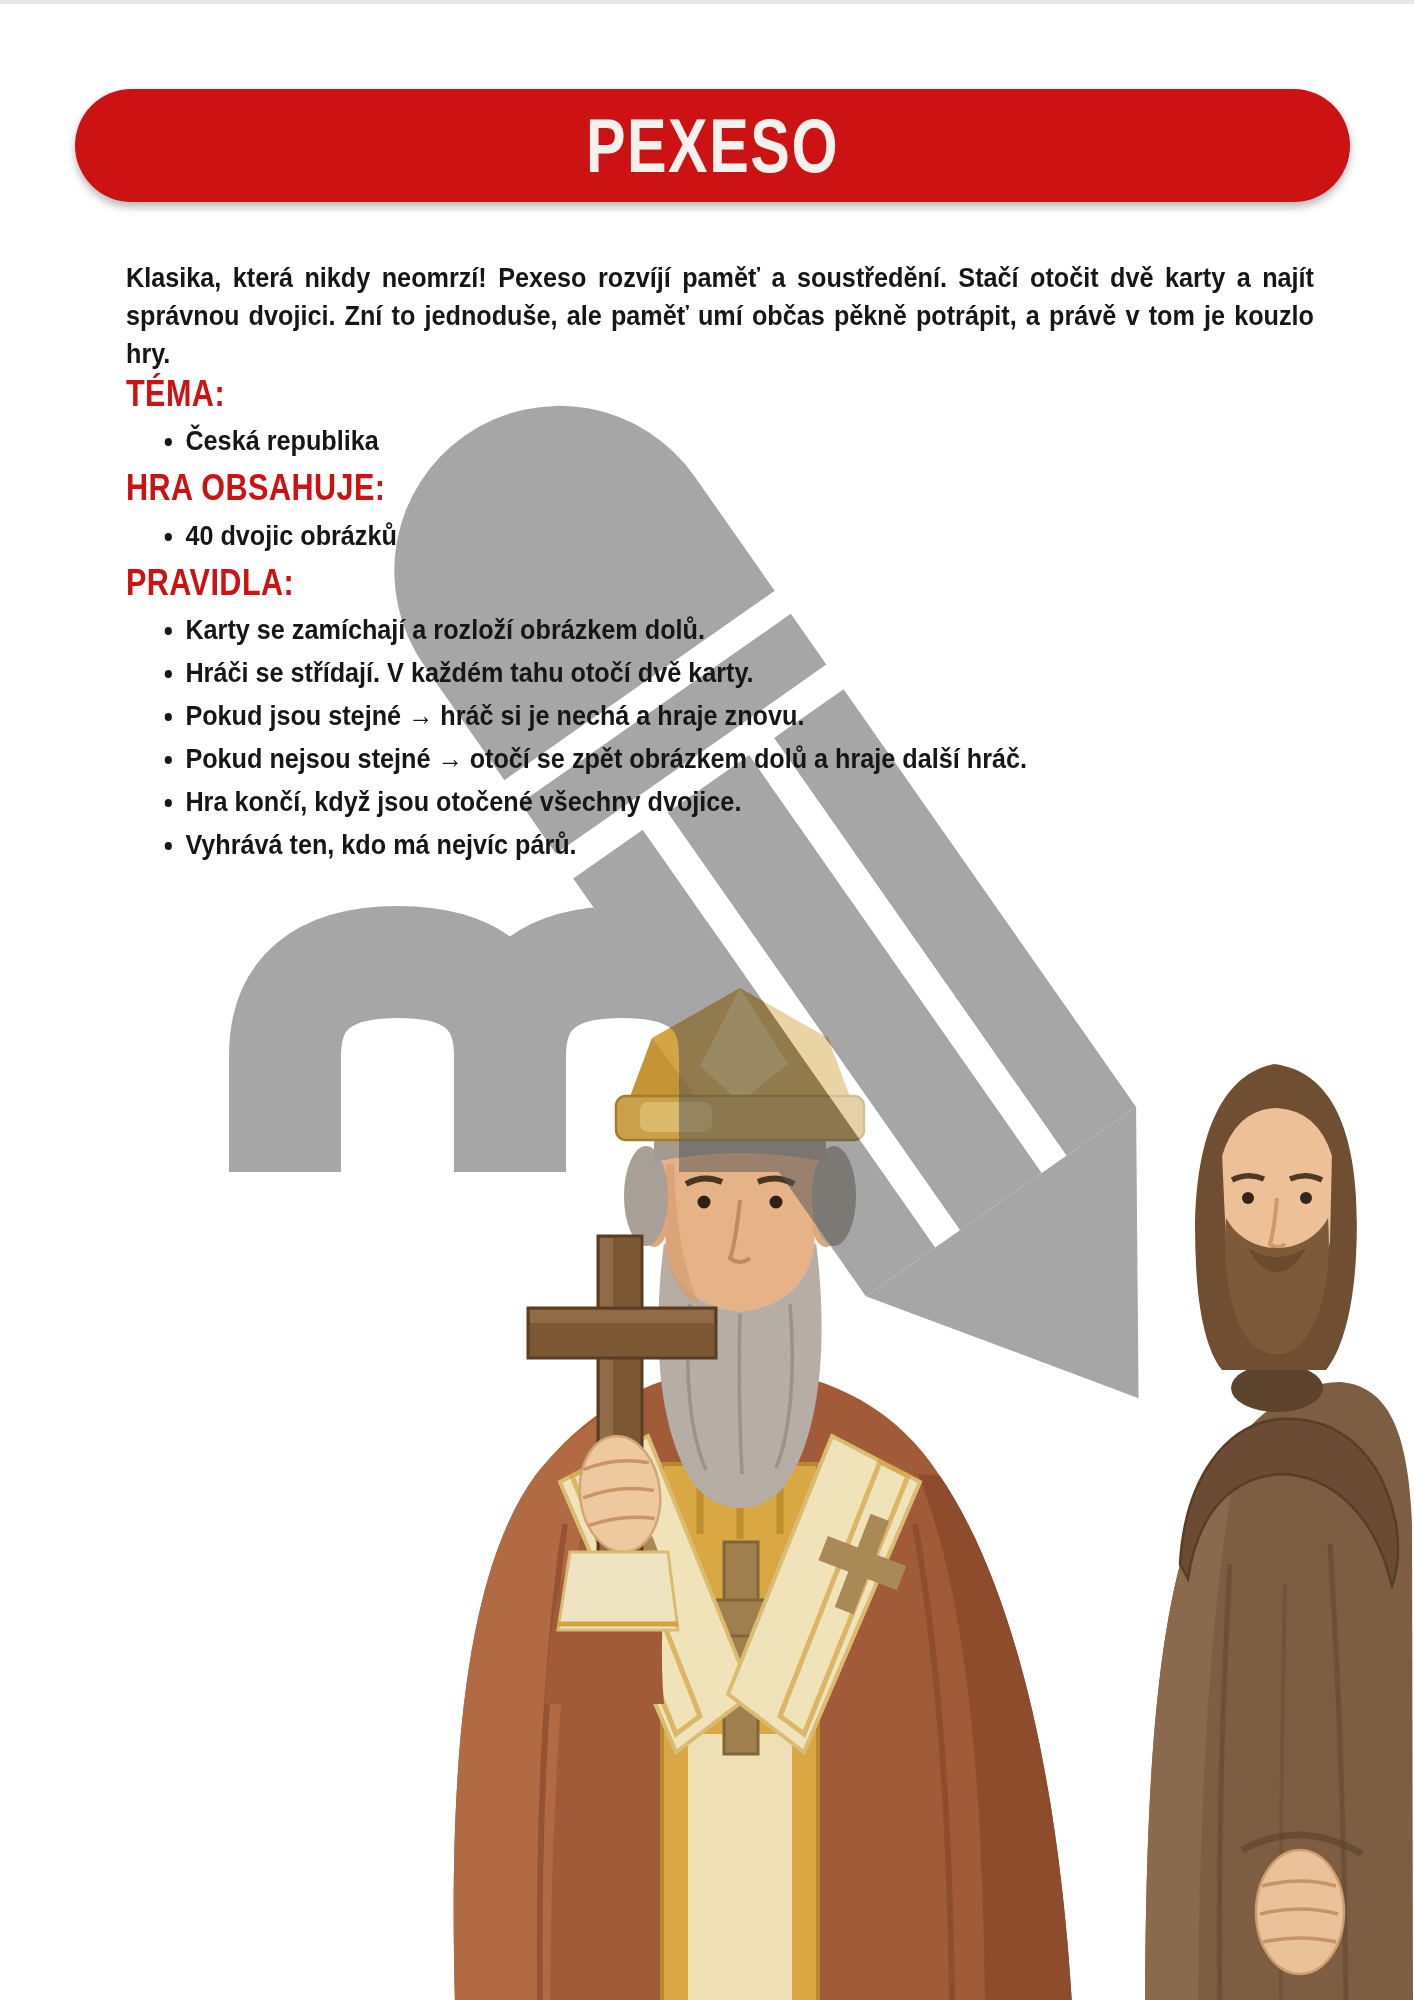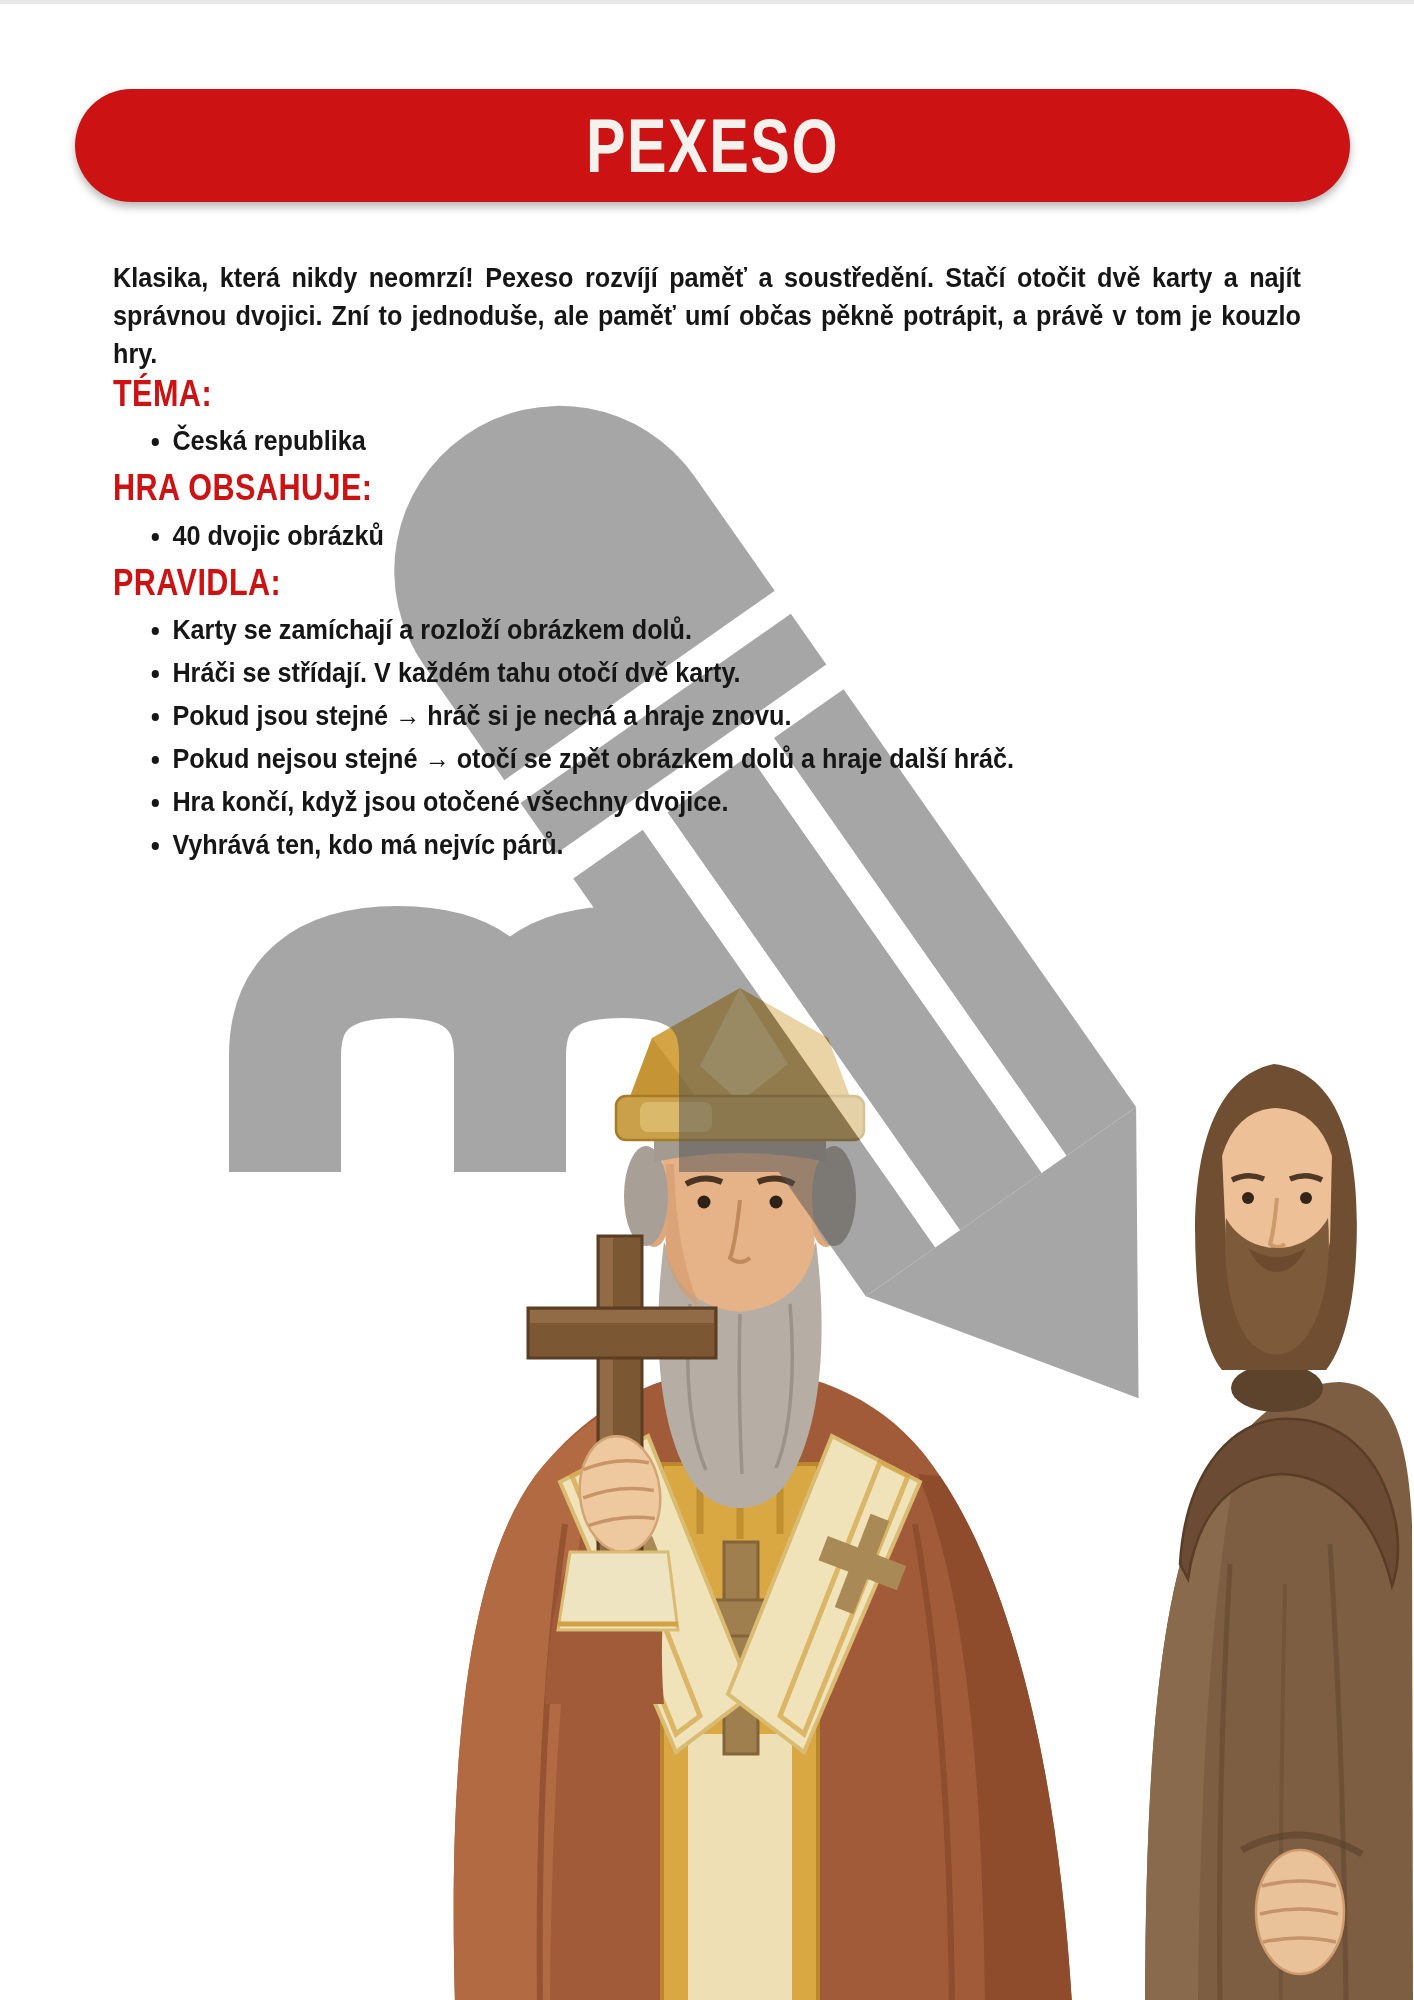--- a/index.html
+++ b/index.html
@@ -20,21 +20,21 @@
     display:flex;align-items:center;justify-content:center;
     z-index:30;
   }
   .banner .title{
     display:block;width:100%;text-align:center;
     color:#f5f2ee;font-weight:700;font-size:76px;letter-spacing:2px;
     transform:scaleX(.78);transform-origin:50% 50%;
     line-height:1;
   }
   
-  .content{position:relative;z-index:20;}
+  .content{position:relative;z-index:20;padding-left:13px;}
   .intro{
     position:relative;
     margin:255px 0 0 113px;width:1320px;
     transform:scaleX(.9);transform-origin:0 0;
     font-size:28px;line-height:38px;font-weight:700;
     text-align:justify;color:#161616;
   }
   h2.sec{
     margin:0 0 10px 113px;
     color:#cc1212;font-size:36px;font-weight:700;letter-spacing:.5px;

